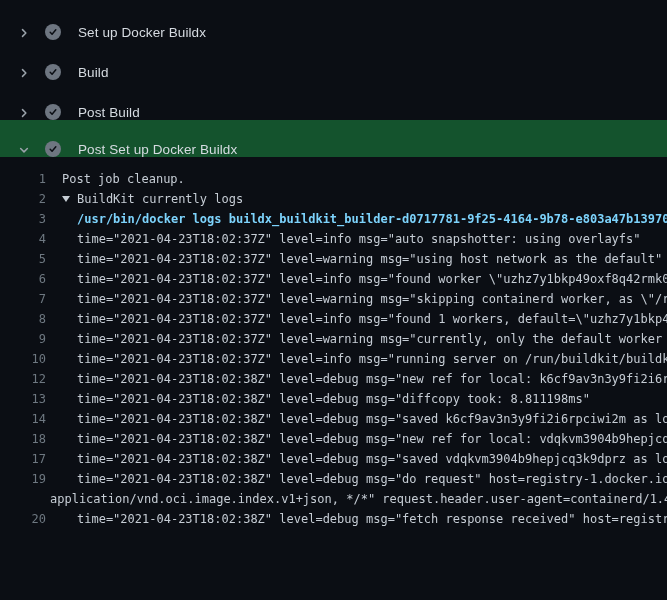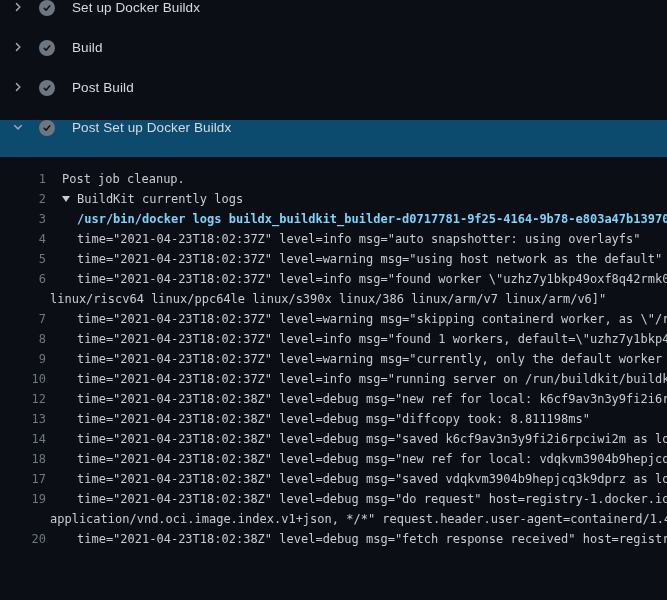--- a/index.html
+++ b/index.html
@@ -5,24 +5,24 @@
   html,body{margin:0;padding:0;}
   body{
     width:667px;height:600px;overflow:hidden;
     background:#0b0e14;
     font-family:"Liberation Sans",sans-serif;
     -webkit-font-smoothing:antialiased;
   }
   
   .steps{width:667px;}
   .step-row{
-    height:40px;display:flex;align-items:flex-start;
-    padding-left:11px;box-sizing:border-box;cursor:pointer;
-  }
-  .step-row.expanded{height:37px;background:#0c4a6e;}
+    height:40px;display:flex;align-items:flex-end;
+    padding-left:17px;box-sizing:border-box;cursor:pointer;
+  }
+  .step-row.expanded{height:37px;background:#14532d;}
   .chev{
     width:14px;height:14px;flex:none;color:#9ba3ab;
     display:flex;align-items:center;justify-content:center;
   }
   .check-circle{
     width:16px;height:16px;flex:none;border-radius:50%;
     background:#6e7681;margin-left:14px;
     display:flex;align-items:center;justify-content:center;
   }
   .step-label{margin-left:17px;color:#d6dbe1;font-size:13.5px;letter-spacing:.1px;}
@@ -136,24 +136,20 @@
   <div class="log-row child">
     <span class="ln">5</span>
     <span class="txt"><span class="text">time="2021-04-23T18:02:37Z" level=warning msg="using host network as the default"</span></span>
   </div>
 
   <div class="log-row child">
     <span class="ln">6</span>
     <span class="txt"><span class="text">time="2021-04-23T18:02:37Z" level=info msg="found worker \"uzhz7y1bkp49oxf8q42rmk0xj</span></span>
   </div>
 
-  <div class="log-row cont">
-    <span class="ln"></span>
-    <span class="txt"><span class="text">linux/riscv64 linux/ppc64le linux/s390x linux/386 linux/arm/v7 linux/arm/v6]"</span></span>
-  </div>
 
   <div class="log-row child">
     <span class="ln">7</span>
     <span class="txt"><span class="text">time="2021-04-23T18:02:37Z" level=warning msg="skipping containerd worker, as \"/run</span></span>
   </div>
 
   <div class="log-row child">
     <span class="ln">8</span>
     <span class="txt"><span class="text">time="2021-04-23T18:02:37Z" level=info msg="found 1 workers, default=\"uzhz7y1bkp49o</span></span>
   </div>

